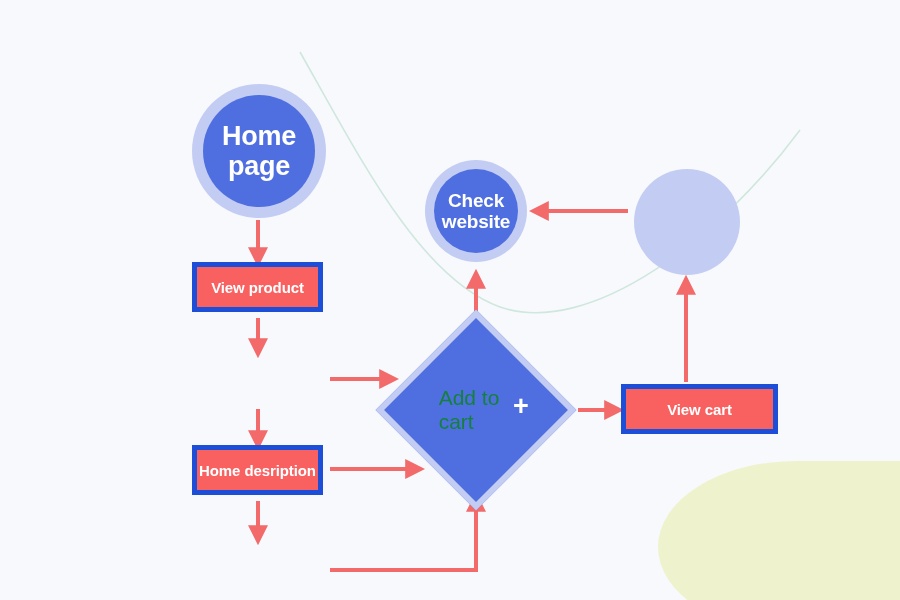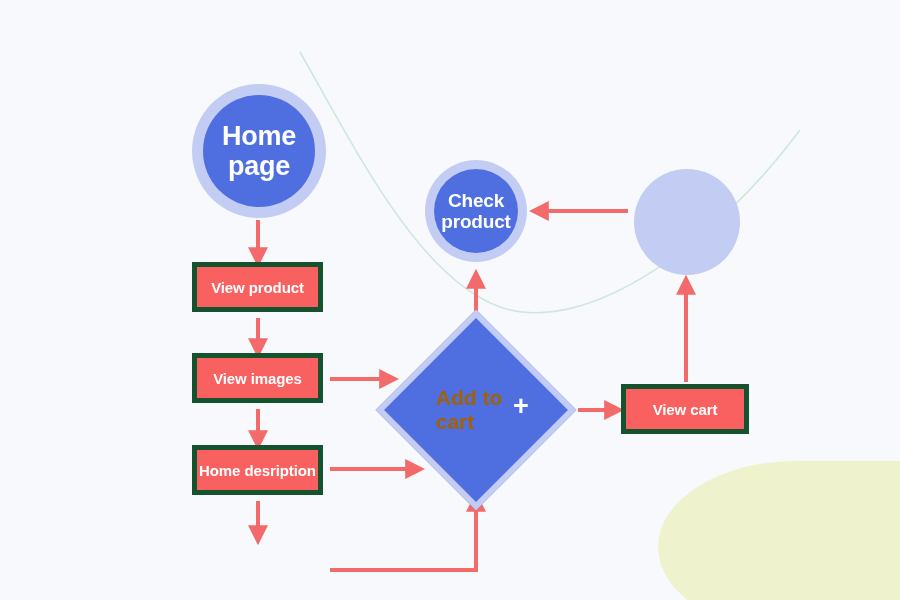--- a/index.html
+++ b/index.html
@@ -68,21 +68,21 @@
     letter-spacing: -0.2px;
   }
   .circle-ring {
     position: absolute;
     border-radius: 50%;
     background: #c3cdf3;
   }
 
   .box-node {
     background: #f96060;
-    border: 5px solid #14532d;
+    border: 5px solid #1d4ed8;
     font-weight: bold;
     letter-spacing: -0.1px;
   }
 
   .diamond-wrap {
     position: absolute;
   }
   .diamond-shape {
     position: absolute;
     left: 0; top: 0;
@@ -93,22 +93,22 @@
     box-sizing: border-box;
     transform: rotate(45deg);
   }
   .diamond-label {
     position: absolute;
     left: 0; top: 0;
     width: 100%; height: 100%;
     display: flex;
     align-items: center;
     justify-content: center;
-    color: #a16207;
-    font-weight: bold;
+    color: #15803d;
+    font-weight: normal;
     line-height: 1.12;
   }
   .diamond-text {
     margin-left: -14px;
   }
   .plus-glyph {
     position: absolute;
     color: #fff;
     font-weight: bold;
     line-height: 1;
@@ -156,23 +156,20 @@
     <div>
       <span>Home</span><br>
       <span>page</span>
     </div>
   </div>
 
   <div class="node box-node" style="left:192px; top:214px; width:131px; height:50px; font-size:15px;">
     <span>View product</span>
   </div>
 
-  <div class="node box-node" style="left:192px; top:305px; width:131px; height:50px; font-size:15px;">
-    <span>View images</span>
-  </div>
 
   <div class="node box-node" style="left:192px; top:397px; width:131px; height:50px; font-size:15px;">
     <span>Home desription</span>
   </div>
 
 
   <div class="diamond-wrap" style="left:405px; top:291px; width:142px; height:142px;">
     <div class="diamond-shape"></div>
     <div class="diamond-label" style="font-size:21px;">
       <div class="diamond-text">
@@ -180,23 +177,23 @@
         <span>cart</span>
       </div>
     </div>
   </div>
   <div class="plus-glyph" style="left:513px; top:345px; font-size:27px;">+</div>
 
   <div class="circle-ring" style="left:425px; top:112px; width:102px; height:102px;"></div>
   <div class="node circle-node" style="left:434px; top:121px; width:84px; height:84px; font-size:19px;">
     <div>
       <span>Check</span><br>
-      <span>product</span>
+      <span>website</span>
     </div>
   </div>
 
   <div class="circle-ring" style="left:634px; top:121px; width:106px; height:106px;"></div>
 
-  <div class="node box-node" style="left:621px; top:336px; width:128px; height:50px; font-size:15px;">
+  <div class="node box-node" style="left:621px; top:336px; width:157px; height:50px; font-size:15px;">
     <span>View cart</span>
   </div>
 
 </div>
 
 </body></html>

